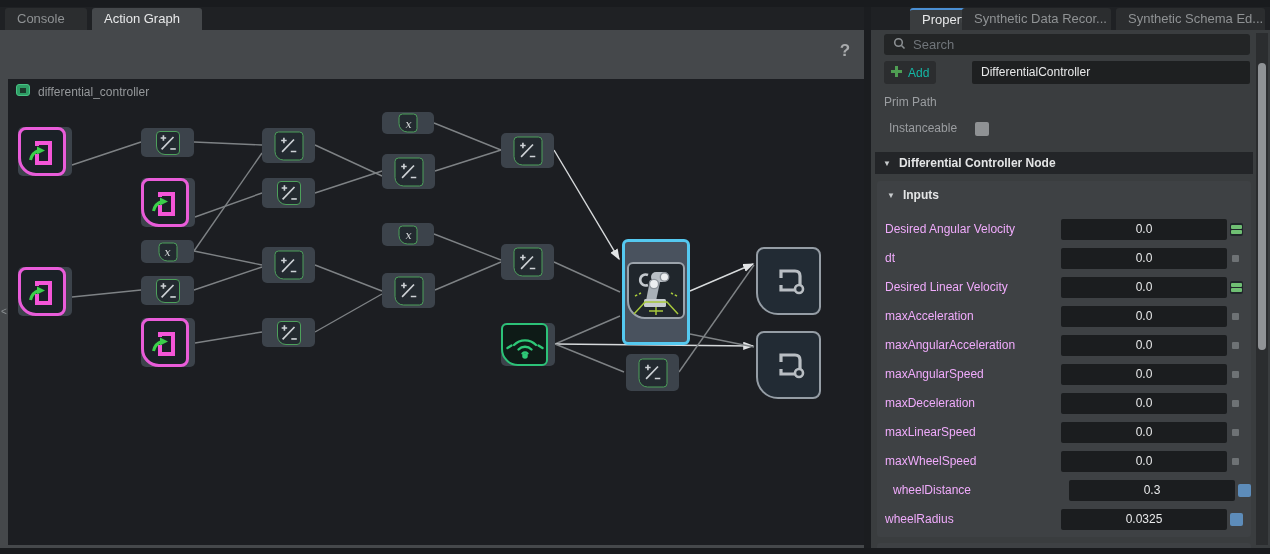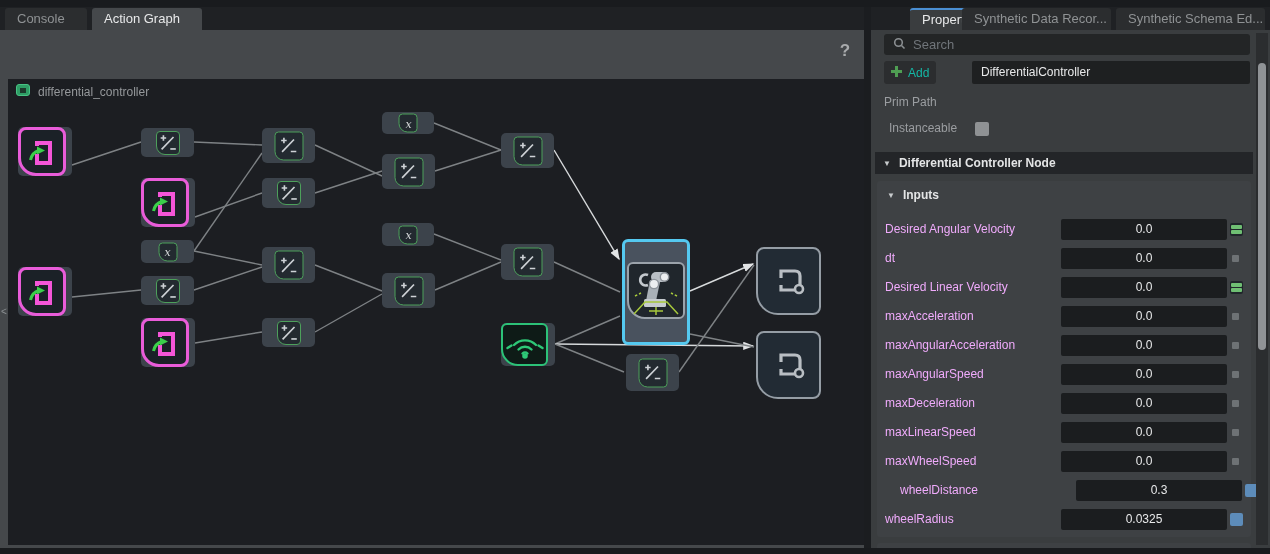--- a/index.html
+++ b/index.html
@@ -488,21 +488,21 @@
         <div class="prow" style="position: absolute; left: 0px; top: 241px; width: 374px; height: 21px;">
           <span class="plabel">maxLinearSpeed</span>
           <div class="pfield">0.0</div>
           <span class="pind plain"></span>
         </div>
         <div class="prow" style="position: absolute; left: 0px; top: 270px; width: 374px; height: 21px;">
           <span class="plabel">maxWheelSpeed</span>
           <div class="pfield">0.0</div>
           <span class="pind plain"></span>
         </div>
-        <div class="prow" style="position: absolute; left: 15px; top: 299px; width: 374px; height: 21px;">
+        <div class="prow" style="position: absolute; left: 8px; top: 299px; width: 374px; height: 21px;">
           <span class="plabel">wheelDistance</span>
           <div class="pfield">0.3</div>
           <span class="pind color"></span>
         </div>
         <div class="prow" style="position: absolute; left: 0px; top: 328px; width: 374px; height: 21px;">
           <span class="plabel">wheelRadius</span>
           <div class="pfield">0.0325</div>
           <span class="pind color"></span>
         </div>
       </div>

